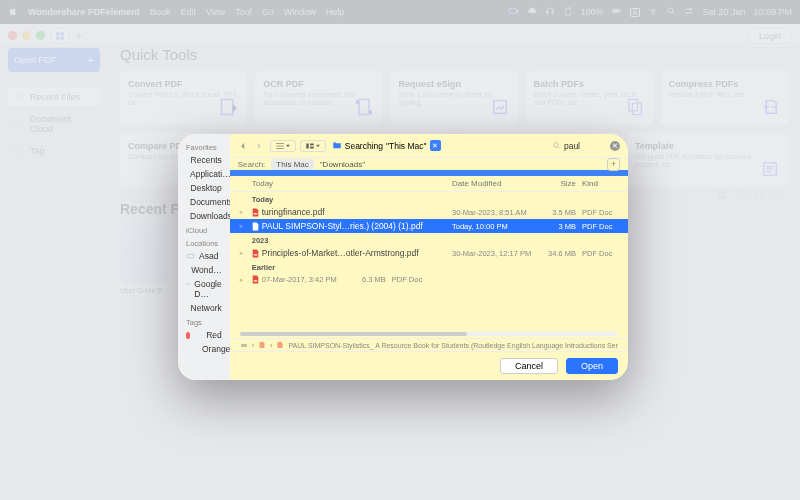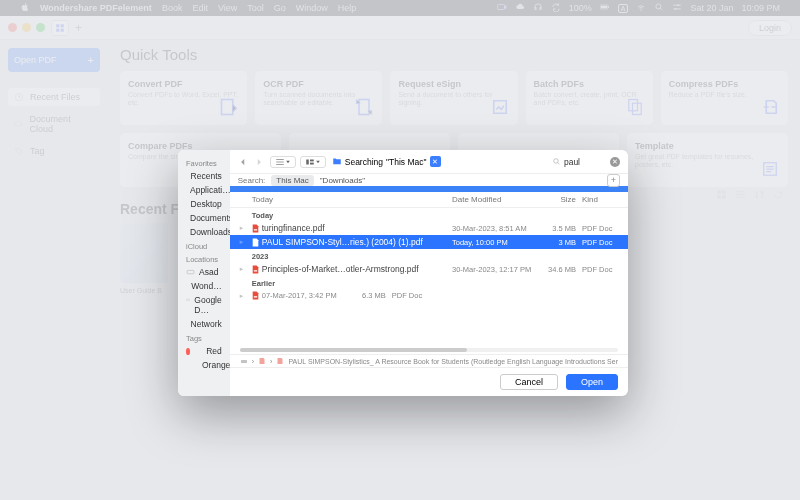--- a/index.html
+++ b/index.html
@@ -1,17 +1,17 @@
 <!DOCTYPE html>
 <html><head>
 <meta charset="utf-8">
 <style>
 * { margin:0; padding:0; box-sizing:border-box; font-family:-apple-system,BlinkMacSystemFont,"Segoe UI",sans-serif; }
 body { width:800px; height:500px; background:#e6e8ec; overflow:hidden; position:relative; }
-.menubar { height:16px; background:#2a2a2a; display:flex; align-items:center; padding:0 20px; color:#ccc; font-size:9px; }
+.menubar { height:24px; background:#2a2a2a; display:flex; align-items:center; padding:0 8px; color:#ccc; font-size:9px; }
 .menubar .left { display:flex; gap:10px; align-items:center; }
 .menubar .right { margin-left:auto; display:flex; gap:8px; align-items:center; }
 .menubar .app { font-weight:600; }
 .menubar svg { width:10px; height:10px; }
 .toolbar { height:24px; background:#f3f4f6; display:flex; align-items:center; padding:10px 8px; gap:6px; border-bottom:1px solid #d9dce0; }
 .traffic { display:flex; gap:5px; }
 .traffic span { width:9px; height:9px; border-radius:50%; }
 .tl-red{background:#ff5f57}.tl-yel{background:#febc2e}.tl-grn{background:#28c840}
 .toolbar .tab { width:18px; height:16px; background:#fff; border:1px solid #d0d4da; border-radius:3px; display:flex; align-items:center; justify-content:center; font-size:10px; color:#5b7cff; }
 .toolbar .plus { color:#888; font-size:12px; }
@@ -31,21 +31,21 @@
 .card h4 { font-size:9px; font-weight:600; color:#333; margin-bottom:2px; }
 .card p { font-size:7px; color:#999; line-height:1.2; }
 .card .cicon { position:absolute; right:8px; bottom:8px; width:20px; height:20px; }
 .cards2 { display:grid; grid-template-columns:repeat(4,1fr); gap:8px; margin-top:8px; }
 .rf-title { font-size:14px; font-weight:600; color:#333; margin-top:14px; margin-bottom:6px; }
 .thumb { width:48px; height:60px; background:linear-gradient(135deg,#dbe7f0,#c5d8e8); border-radius:3px; }
 .thumb-lbl { font-size:7px; color:#666; margin-top:4px; }
 .rf-icons { position:absolute; right:16px; top:186px; display:flex; gap:8px; }
 .rf-icons svg{width:11px;height:11px;opacity:.35}
 
-.dialog { position:absolute; left:178px; top:134px; width:450px; height:246px; background:#ffffff; border-radius:6px; box-shadow:0 18px 50px rgba(0,0,0,0.35); display:flex; overflow:hidden; z-index:10;margin-top:16px; }
+.dialog { position:absolute; left:178px; top:134px; width:450px; height:246px; background:#fef9c3; border-radius:18px; box-shadow:0 18px 50px rgba(0,0,0,0.35); display:flex; overflow:hidden; z-index:10; }
 .dlg-side { width:76px; background:#eff0f2; padding:6px 0; font-size:8.5px; color:#333; overflow:hidden; }
 .dlg-side .hdr { font-size:7.5px; color:#888; padding:3px 8px 1px; }
 .dlg-side .itm { display:flex; align-items:flex-start; gap:4px; padding:2px 8px; }
 .dlg-side .itm svg{width:9px;height:9px;opacity:.6}
 .dlg-side .tag { display:flex; align-items:center; gap:16px; padding:2px 8px; }
 .dlg-side .tag span.dot{width:7px;height:7px;border-radius:50%}
 .dlg-main { flex:1; display:flex; flex-direction:column; }
 .dlg-top { height:24px; display:flex; align-items:center; padding:0 8px; gap:6px; border-bottom:1px solid #eee; }
 .dlg-top .nav svg{width:10px;height:10px;opacity:.6}
 .dlg-top .view { display:flex; gap:4px; }

